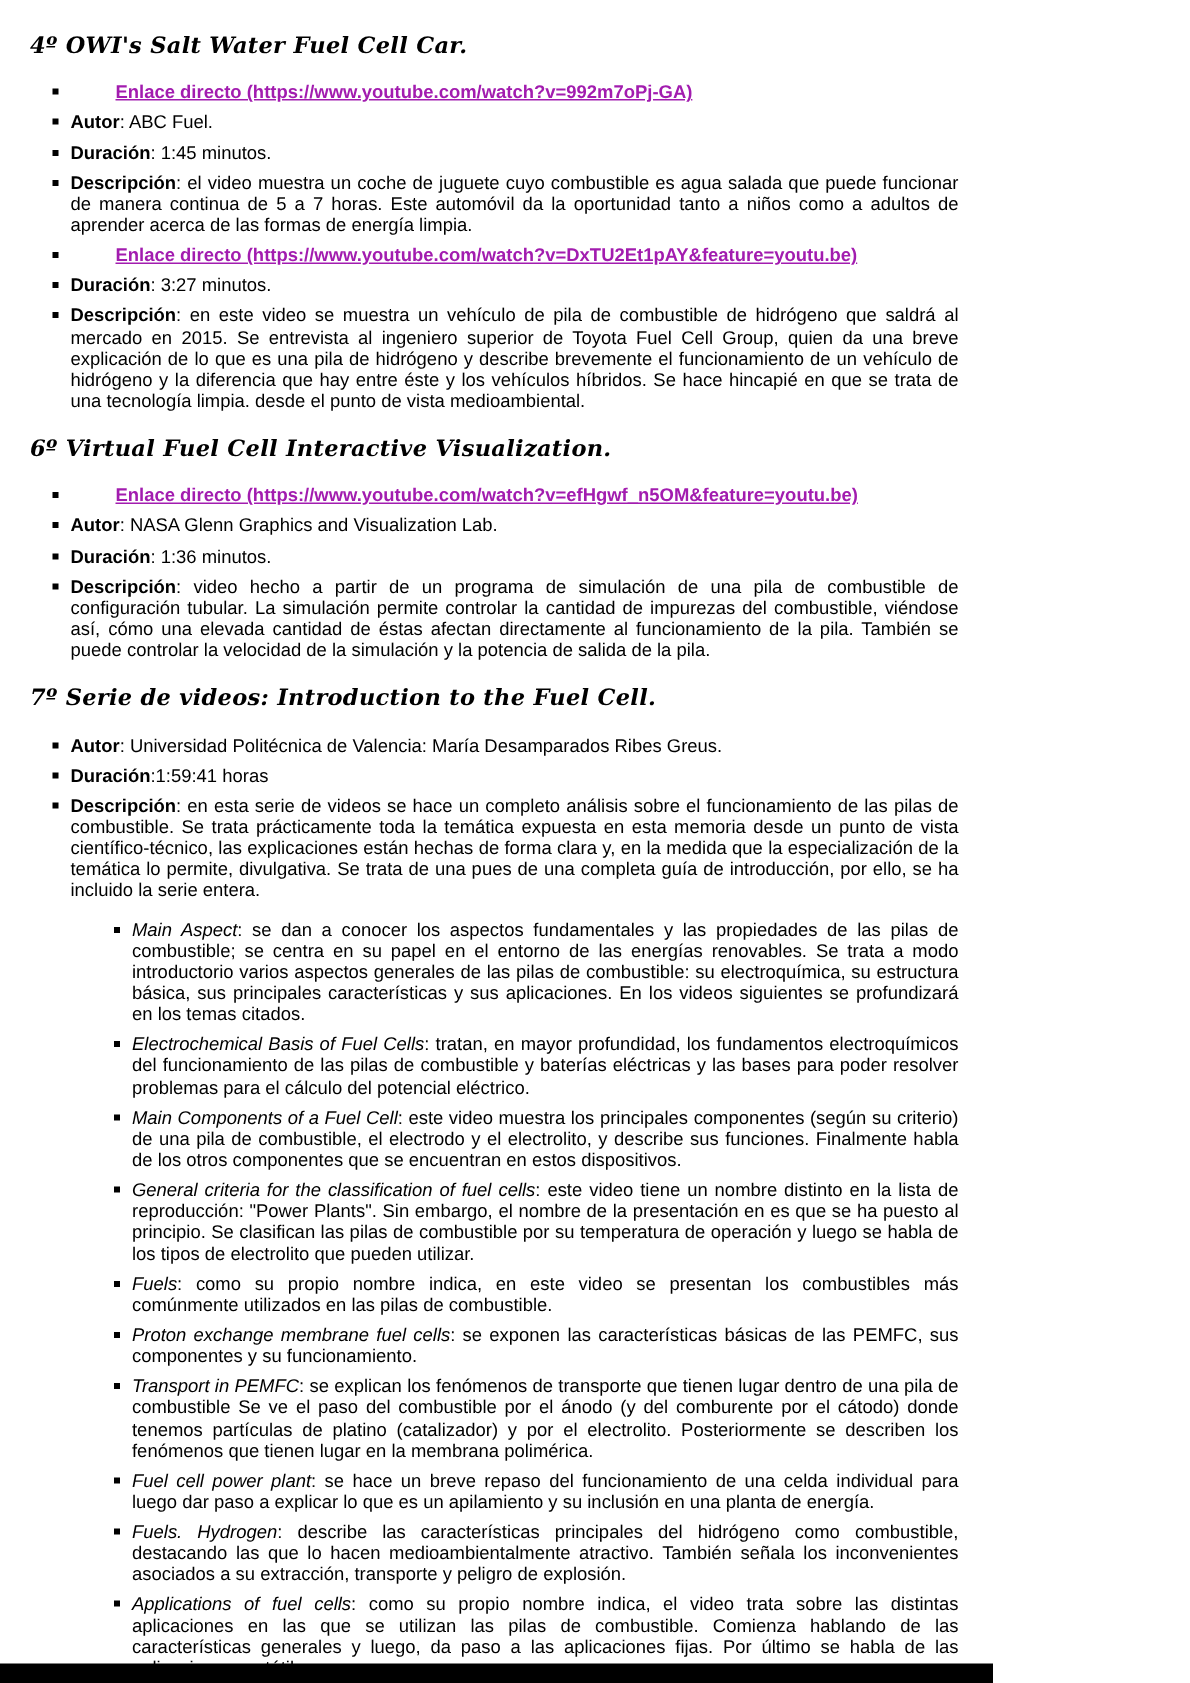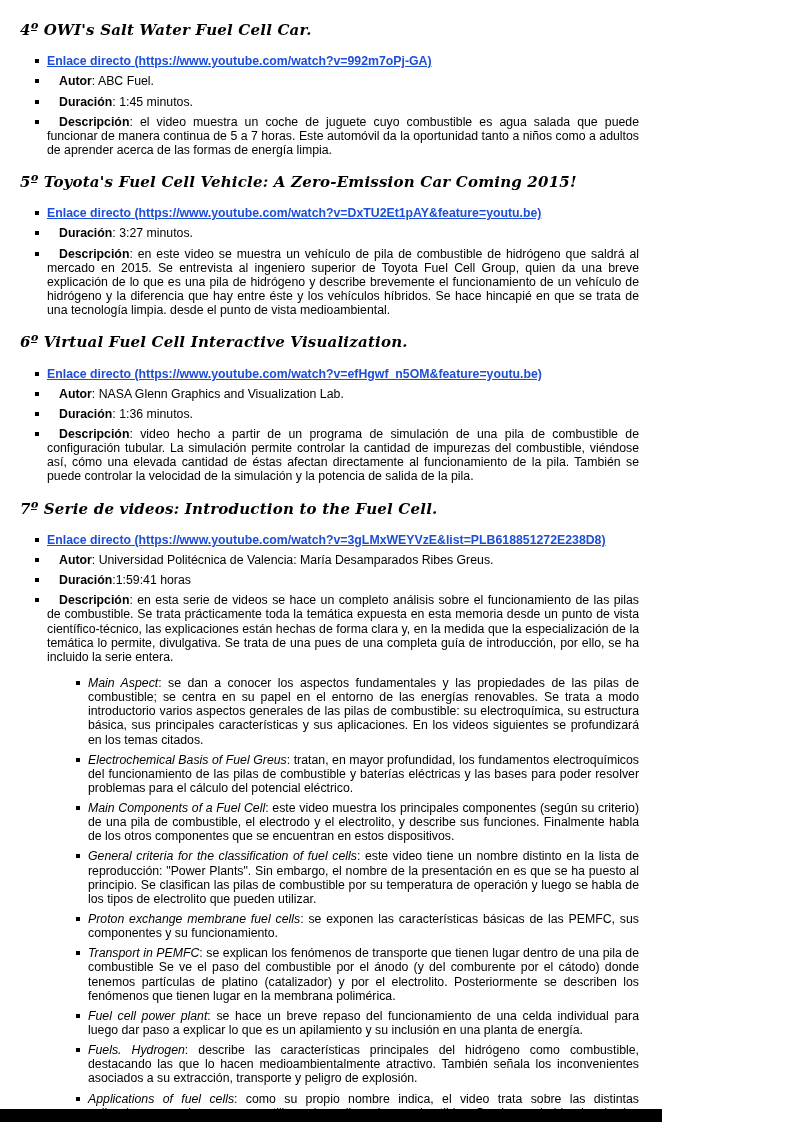--- a/index.html
+++ b/index.html
@@ -29,22 +29,22 @@
   .props > li::before,
   .subs > li::before {
     content: "";
     position: absolute;
     left: -12px;
     top: 5px;
     width: 4px;
     height: 4px;
     background: #000;
   }
-  .link { color: #1d4ed8; font-weight: 700; text-decoration: underline; }
-  .lbl { font-weight: 700; margin-left: 12px; }
+  .link { color: #a21caf; font-weight: 700; text-decoration: underline; margin-left: 30px; }
+  .lbl { font-weight: 700; }
   .subs { list-style: none; margin: 12px 0 0; padding: 0 0 0 70px; }
   .subs > li { position: relative; margin-bottom: 6px; text-align: justify; }
   .sub-title { font-style: italic; }
   .bottom-bar {
     position: absolute;
     left: 0;
     bottom: 0;
     width: 100%;
     height: 13px;
     background: #000;
@@ -68,21 +68,20 @@
         <span class="lbl">Duración</span><span class="val">: 1:45 minutos.</span>
       </li>
       <li class="prop desc">
         <span class="lbl">Descripción</span><span class="val">: el video muestra un coche de juguete cuyo combustible es agua salada que puede funcionar de manera continua de 5 a 7 horas. Este automóvil da la oportunidad tanto a niños como a adultos de aprender acerca de las formas de energía limpia.</span>
       </li>
     </ul>
 
   </section>
 
   <section class="video-section">
-    <h2 class="heading">5º Toyota's Fuel Cell Vehicle: A Zero-Emission Car Coming 2015!</h2>
     <ul class="props">
       <li class="prop">
         <a href="#" class="link">Enlace directo (https://www.youtube.com/watch?v=DxTU2Et1pAY&amp;feature=youtu.be)</a>
       </li>
       <li class="prop">
         <span class="lbl">Duración</span><span class="val">: 3:27 minutos.</span>
       </li>
       <li class="prop desc">
         <span class="lbl">Descripción</span><span class="val">: en este video se muestra un vehículo de pila de combustible de hidrógeno que saldrá al mercado en 2015. Se entrevista al ingeniero superior de Toyota Fuel Cell Group, quien da una breve explicación de lo que es una pila de hidrógeno y describe brevemente el funcionamiento de un vehículo de hidrógeno y la diferencia que hay entre éste y los vehículos híbridos. Se hace hincapié en que se trata de una tecnología limpia. desde el punto de vista medioambiental.</span>
       </li>
@@ -106,49 +105,49 @@
         <span class="lbl">Descripción</span><span class="val">: video hecho a partir de un programa de simulación de una pila de combustible de configuración tubular. La simulación permite controlar la cantidad de impurezas del combustible, viéndose así, cómo una elevada cantidad de éstas afectan directamente al funcionamiento de la pila. También se puede controlar la velocidad de la simulación y la potencia de salida de la pila.</span>
       </li>
     </ul>
 
   </section>
 
   <section class="video-section">
     <h2 class="heading">7º Serie de videos: Introduction to the Fuel Cell.</h2>
     <ul class="props">
       <li class="prop">
-        <a href="#" class="link">Enlace directo (https://www.youtube.com/watch?v=3gLMxWEYVzE&amp;list=PLB618851272E238D8)</a>
-      </li>
-      <li class="prop">
         <span class="lbl">Autor</span><span class="val">: Universidad Politécnica de Valencia: María Desamparados Ribes Greus.</span>
       </li>
       <li class="prop">
         <span class="lbl">Duración</span><span class="val">:1:59:41 horas</span>
       </li>
       <li class="prop desc">
         <span class="lbl">Descripción</span><span class="val">: en esta serie de videos se hace un completo análisis sobre el funcionamiento de las pilas de combustible. Se trata prácticamente toda la temática expuesta en esta memoria desde un punto de vista científico-técnico, las explicaciones están hechas de forma clara y, en la medida que la especialización de la temática lo permite, divulgativa. Se trata de una pues de una completa guía de introducción, por ello, se ha incluido la serie entera.</span>
       </li>
     </ul>
     <ul class="subs">
   <li class="sub">
     <span class="sub-title">Main Aspect</span><span class="val">: se dan a conocer los aspectos fundamentales y las propiedades de las pilas de combustible; se centra en su papel en el entorno de las energías renovables. Se trata a modo introductorio varios aspectos generales de las pilas de combustible: su electroquímica, su estructura básica, sus principales características y sus aplicaciones. En los videos siguientes se profundizará en los temas citados.</span>
   </li>
 
   <li class="sub">
-    <span class="sub-title">Electrochemical Basis of Fuel Greus</span><span class="val">: tratan, en mayor profundidad, los fundamentos electroquímicos del funcionamiento de las pilas de combustible y baterías eléctricas y las bases para poder resolver problemas para el cálculo del potencial eléctrico.</span>
+    <span class="sub-title">Electrochemical Basis of Fuel Cells</span><span class="val">: tratan, en mayor profundidad, los fundamentos electroquímicos del funcionamiento de las pilas de combustible y baterías eléctricas y las bases para poder resolver problemas para el cálculo del potencial eléctrico.</span>
   </li>
 
   <li class="sub">
     <span class="sub-title">Main Components of a Fuel Cell</span><span class="val">: este video muestra los principales componentes (según su criterio) de una pila de combustible, el electrodo y el electrolito, y describe sus funciones. Finalmente habla de los otros componentes que se encuentran en estos dispositivos.</span>
   </li>
 
   <li class="sub">
     <span class="sub-title">General criteria for the classification of fuel cells</span><span class="val">: este video tiene un nombre distinto en la lista de reproducción: "Power Plants". Sin embargo, el nombre de la presentación en es que se ha puesto al principio. Se clasifican las pilas de combustible por su temperatura de operación y luego se habla de los tipos de electrolito que pueden utilizar.</span>
   </li>
 
+  <li class="sub">
+    <span class="sub-title">Fuels</span><span class="val">: como su propio nombre indica, en este video se presentan los combustibles más comúnmente utilizados en las pilas de combustible.</span>
+  </li>
 
   <li class="sub">
     <span class="sub-title">Proton exchange membrane fuel cells</span><span class="val">: se exponen las características básicas de las PEMFC, sus componentes y su funcionamiento.</span>
   </li>
 
   <li class="sub">
     <span class="sub-title">Transport in PEMFC</span><span class="val">: se explican los fenómenos de transporte que tienen lugar dentro de una pila de combustible Se ve el paso del combustible por el ánodo (y del comburente por el cátodo) donde tenemos partículas de platino (catalizador) y por el electrolito. Posteriormente se describen los fenómenos que tienen lugar en la membrana polimérica.</span>
   </li>
 
   <li class="sub">

